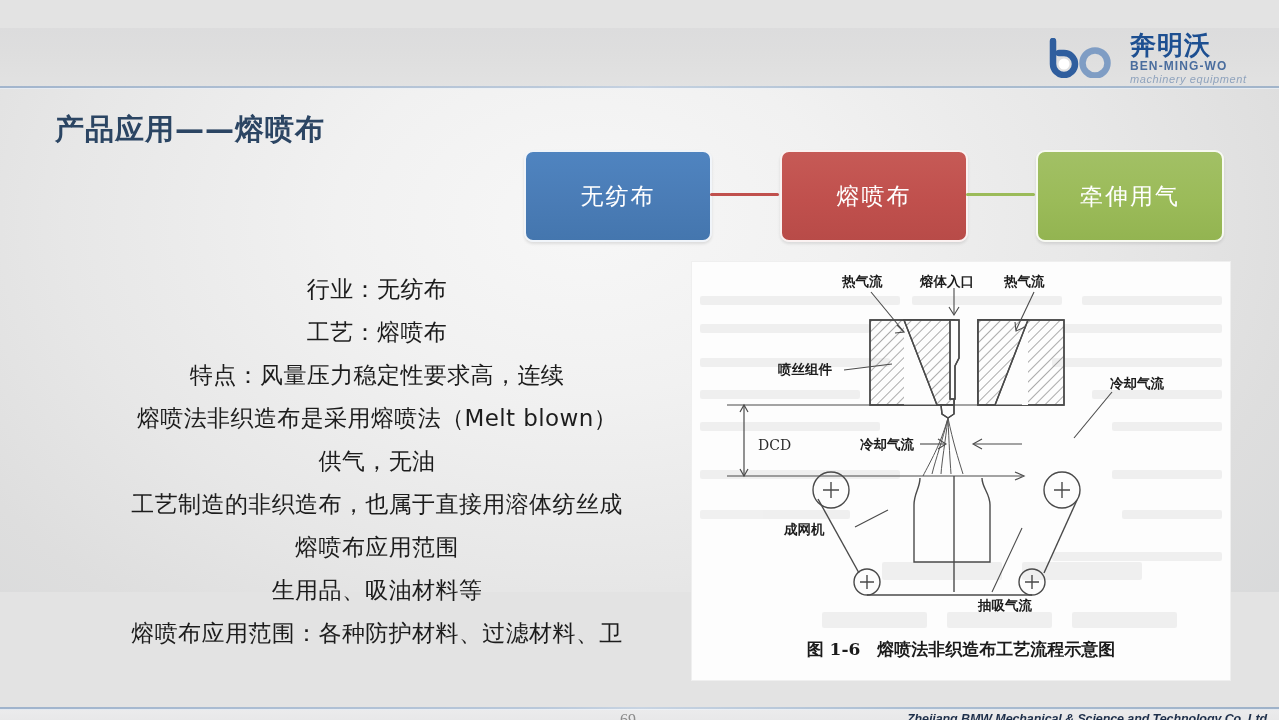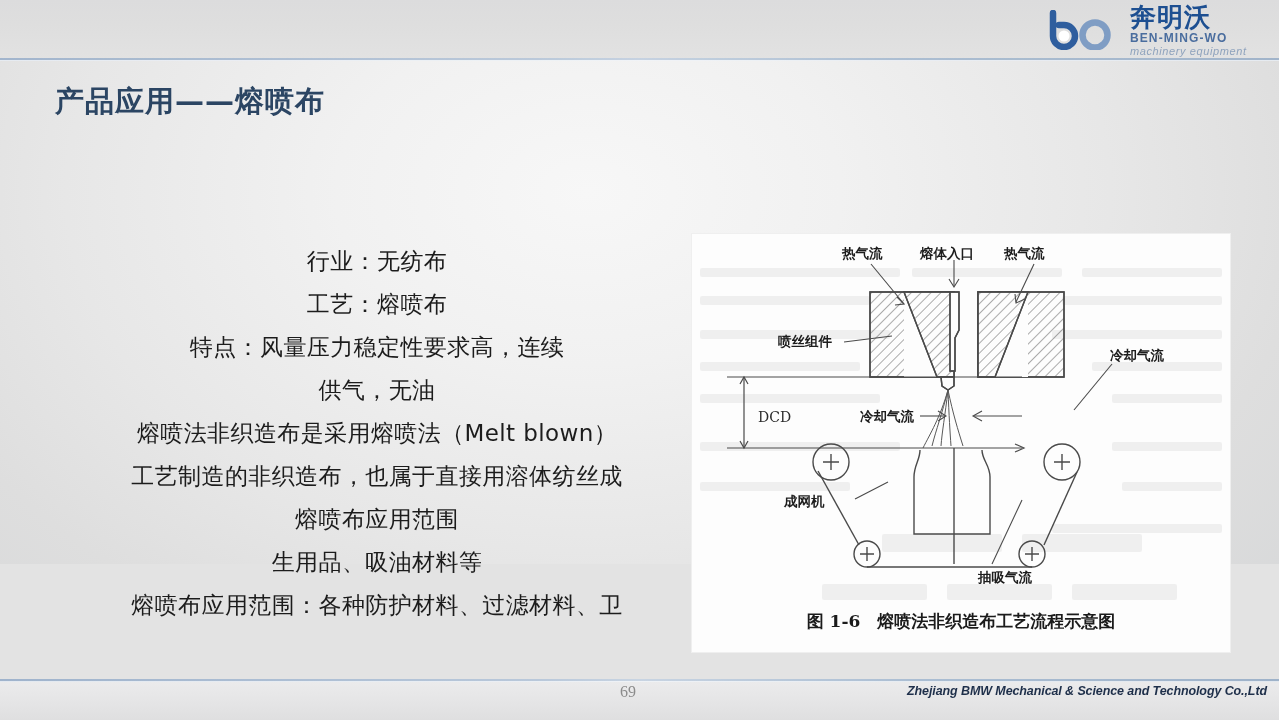--- a/index.html
+++ b/index.html
@@ -5,20 +5,21 @@
   html,body{margin:0;padding:0;}
   body{
     width:1279px;height:720px;overflow:hidden;
     font-family:"Liberation Sans","DejaVu Sans",sans-serif;
     background:#e3e3e3;
   }
   #slide{
     position:relative;width:1279px;height:564px;
     background:
       radial-gradient(ellipse 900px 620px at 46% 34%, #f7f7f7 0%, #f1f1f1 28%, #e7e7e7 58%, #dedede 80%, #d8d9da 100%);
+    margin-top: 28px;
   }
   
   .header-band{
     position:absolute;left:0;top:0;width:1279px;height:60px;
     background:linear-gradient(180deg,#dcdcdd 0%,#dedede 40%,#e2e2e2 100%);
   }
   .header-rule{
     position:absolute;left:0;top:58px;width:1279px;height:3px;
     background:linear-gradient(90deg,#9fb3cc 0%,#b9c8da 42%,#c5d2e1 50%,#aabdd2 70%,#9eb2c9 100%);
     opacity:.95;
@@ -118,27 +119,34 @@
     </svg>
     <div class="logo-txt">
       <div class="logo-cn">奔明沃</div>
       <div class="logo-en">BEN-MING-WO</div>
       <div class="logo-sub">machinery equipment</div>
     </div>
   </div>
 
   <div class="slide-title">产品应用——熔喷布</div>
 
+  <div class="flow">
+    <div class="fbox fbox-1">无纺布</div>
+    <div class="fline fline-1"></div>
+    <div class="fbox fbox-2">熔喷布</div>
+    <div class="fline fline-2"></div>
+    <div class="fbox fbox-3">牵伸用气</div>
+  </div>
 
   <div class="body-text">
     <p>行业：无纺布</p>
     <p>工艺：熔喷布</p>
     <p>特点：风量压力稳定性要求高，连续</p>
+    <p>熔喷法非织造布是采用熔喷法（Melt blown）</p>
     <p>供气，无油</p>
-    <p>熔喷法非织造布是采用熔喷法（Melt blown）</p>
     <p>工艺制造的非织造布，也属于直接用溶体纺丝成</p>
     <p>熔喷布应用范围</p>
     <p>生用品、吸油材料等</p>
     <p>熔喷布应用范围：各种防护材料、过滤材料、卫</p>
   </div>
 
   <div class="figure">
     <svg class="fig-svg" viewBox="0 0 538 418">
       <defs>
         <pattern id="hatch" width="7" height="7" patternTransform="rotate(45)" patternUnits="userSpaceOnUse">

